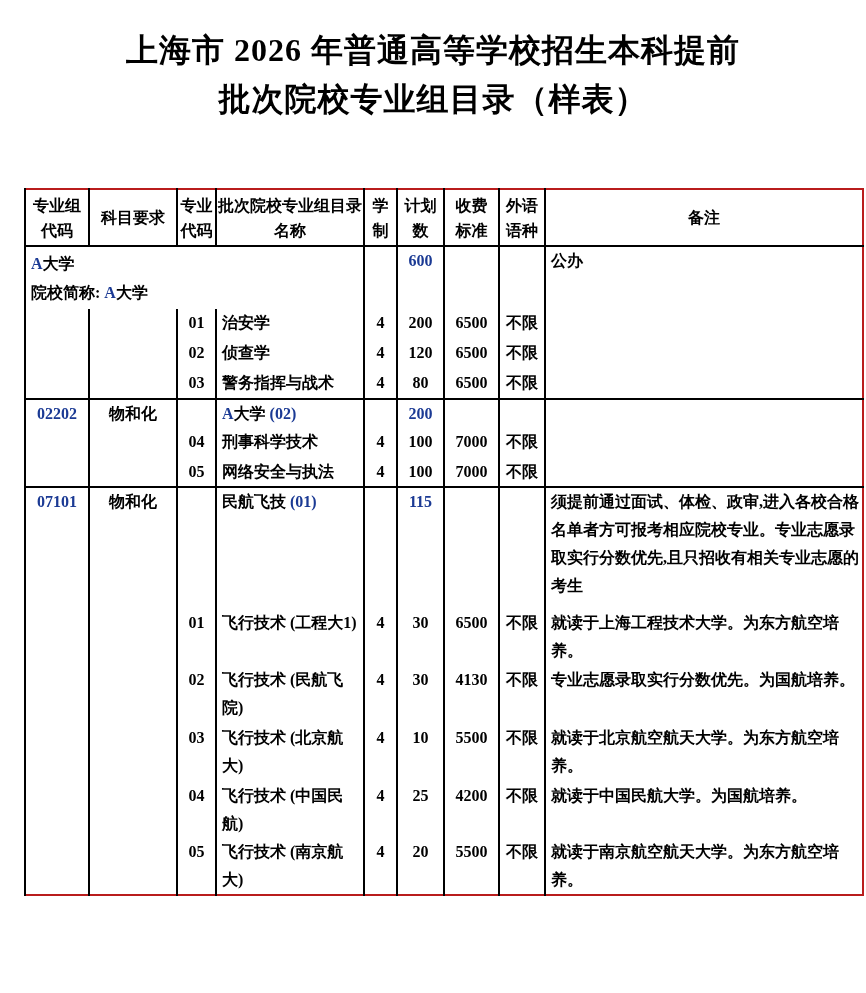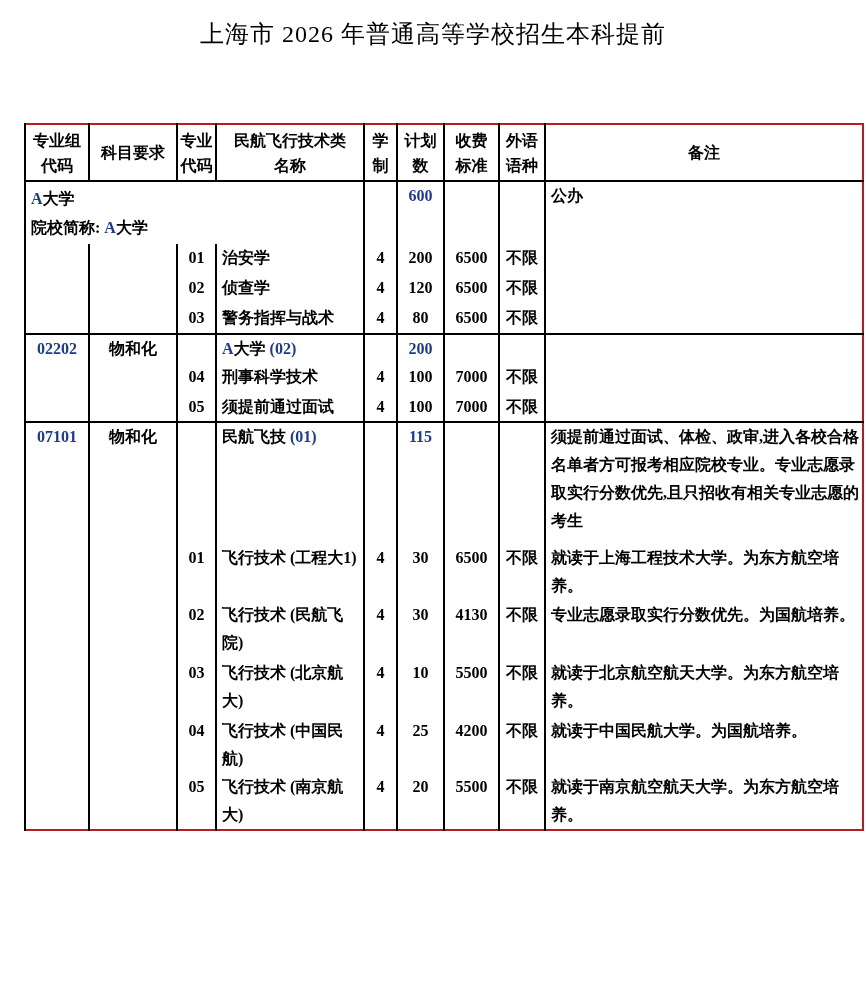--- a/index.html
+++ b/index.html
@@ -8,25 +8,25 @@
   body {
     width: 866px; height: 993px;
     background: #ffffff;
     color: #000000;
     font-family: "Liberation Serif", "DejaVu Serif", serif;
     font-weight: bold;
     overflow: hidden;
   }
   .title {
     margin: 0;
-    padding-top: 10px;
+    padding-top: 26px;
     text-align: center;
-    font-size: 24px;
+    font-size: 32px;
     line-height: 49px;
-    font-weight: normal;
+    font-weight: bold;
     letter-spacing: 1px;
   }
   .title .tline { display: block; }
   table.catalog {
     border-collapse: collapse;
     table-layout: fixed;
     width: 838px;
     margin: 64px 0 0 24px;
     border: 2px solid #b91c1c;
   }
@@ -51,20 +51,21 @@
   .h57 { height: 57px; } .h63 { height: 63px; border-radius: 15px; }
   .h29 { height: 29px; } .h30 { height: 30px; }
   .h122 { height: 122px; } .h58 { height: 58px; }
   .h54 { height: 54px; } .h55 { height: 55px; }
 </style>
 </head>
 <body>
 
 <h1 class="title">
   <span class="tline">上海市 2026 年普通高等学校招生本科提前</span>
+  <span class="tline">批次院校专业组目录（样表）</span>
 </h1>
 
 <table class="catalog">
   <colgroup>
     <col style="width:64px">
       <col style="width:88px">
       <col style="width:39px">
     <col style="width:148px">
       <col style="width:33px">
       <col style="width:47px">
@@ -81,21 +82,21 @@
         </th>
       <th>
           <span class="hl">科目要求</span>
           <span class="hl"></span>
         </th>
       <th>
           <span class="hl">专业</span>
           <span class="hl">代码</span>
         </th>
       <th>
-          <span class="hl">民航飞行技术类</span>
+          <span class="hl">批次院校专业组目录</span>
           <span class="hl">名称</span>
         </th>
       <th>
           <span class="hl">学</span>
           <span class="hl">制</span>
         </th>
       <th>
           <span class="hl">计划</span>
           <span class="hl">数</span>
         </th>
@@ -194,21 +195,21 @@
       <td class="c">100</td>
       <td class="c">7000</td>
       <td class="c">不限</td>
       <td class="l"></td>
     </tr>
     <tr class="h29">
       <td class="c"></td>
         <td class="c"></td>
       <td class="c">05</td>
       <td class="l">
-          <span class="ln">须提前通过面试</span>
+          <span class="ln">网络安全与执法</span>
           <span class="ln"></span>
         </td>
       <td class="c">4</td>
       <td class="c">100</td>
       <td class="c">7000</td>
       <td class="c">不限</td>
       <td class="l"></td>
     </tr>
 
 

